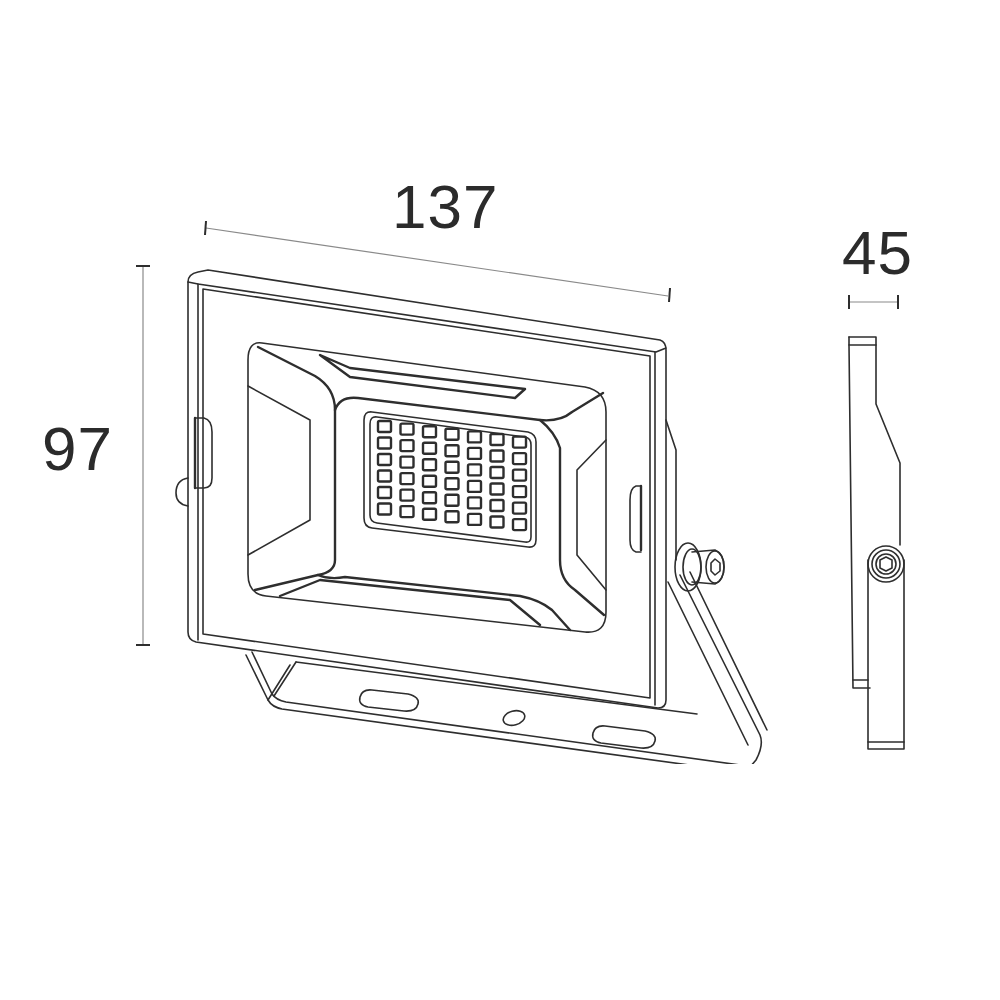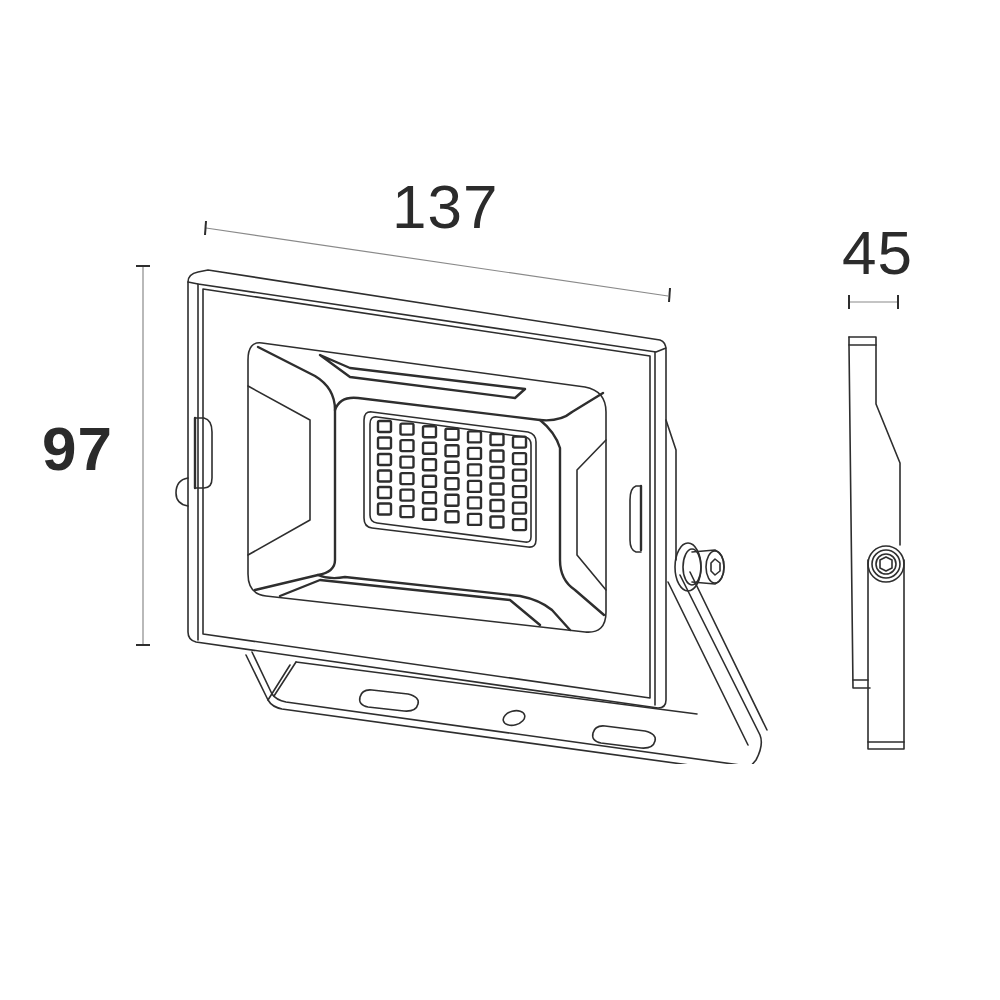--- a/index.html
+++ b/index.html
@@ -1,20 +1,20 @@
 <!DOCTYPE html>
 <html><head>
 <meta charset="utf-8">
 <style>
   html, body { margin:0; padding:0; background:#ffffff; }
   #canvas { position:relative; width:1000px; height:764px; background:#ffffff; overflow:hidden; }
   svg { position:absolute; left:0; top:0; }
   .dim-label { position:absolute; font-family:"Liberation Sans", "DejaVu Sans", sans-serif; font-weight:300; color:#2b2b2b; line-height:1; letter-spacing:1px; }
   #dim-width { left:392px; top:176px; font-size:62px; }
-  #dim-height { left:42px; top:418px; font-size:62px;font-weight:bold; }
+  #dim-height { left:42px; top:418px; font-size:62px; }
   #dim-depth { left:842px; top:222px; font-size:62px; }
   .ln { fill:none; stroke:#2e2e2e; stroke-width:1.6; stroke-linejoin:round; stroke-linecap:round; }
   .ln2 { fill:none; stroke:#2e2e2e; stroke-width:2.4; stroke-linejoin:round; stroke-linecap:round; }
   .dimln { fill:none; stroke:#8a8a8a; stroke-width:1.2; }
   .tick { fill:none; stroke:#2e2e2e; stroke-width:2; }
 </style>
 </head>
 <body>
 
 <div id="canvas">

